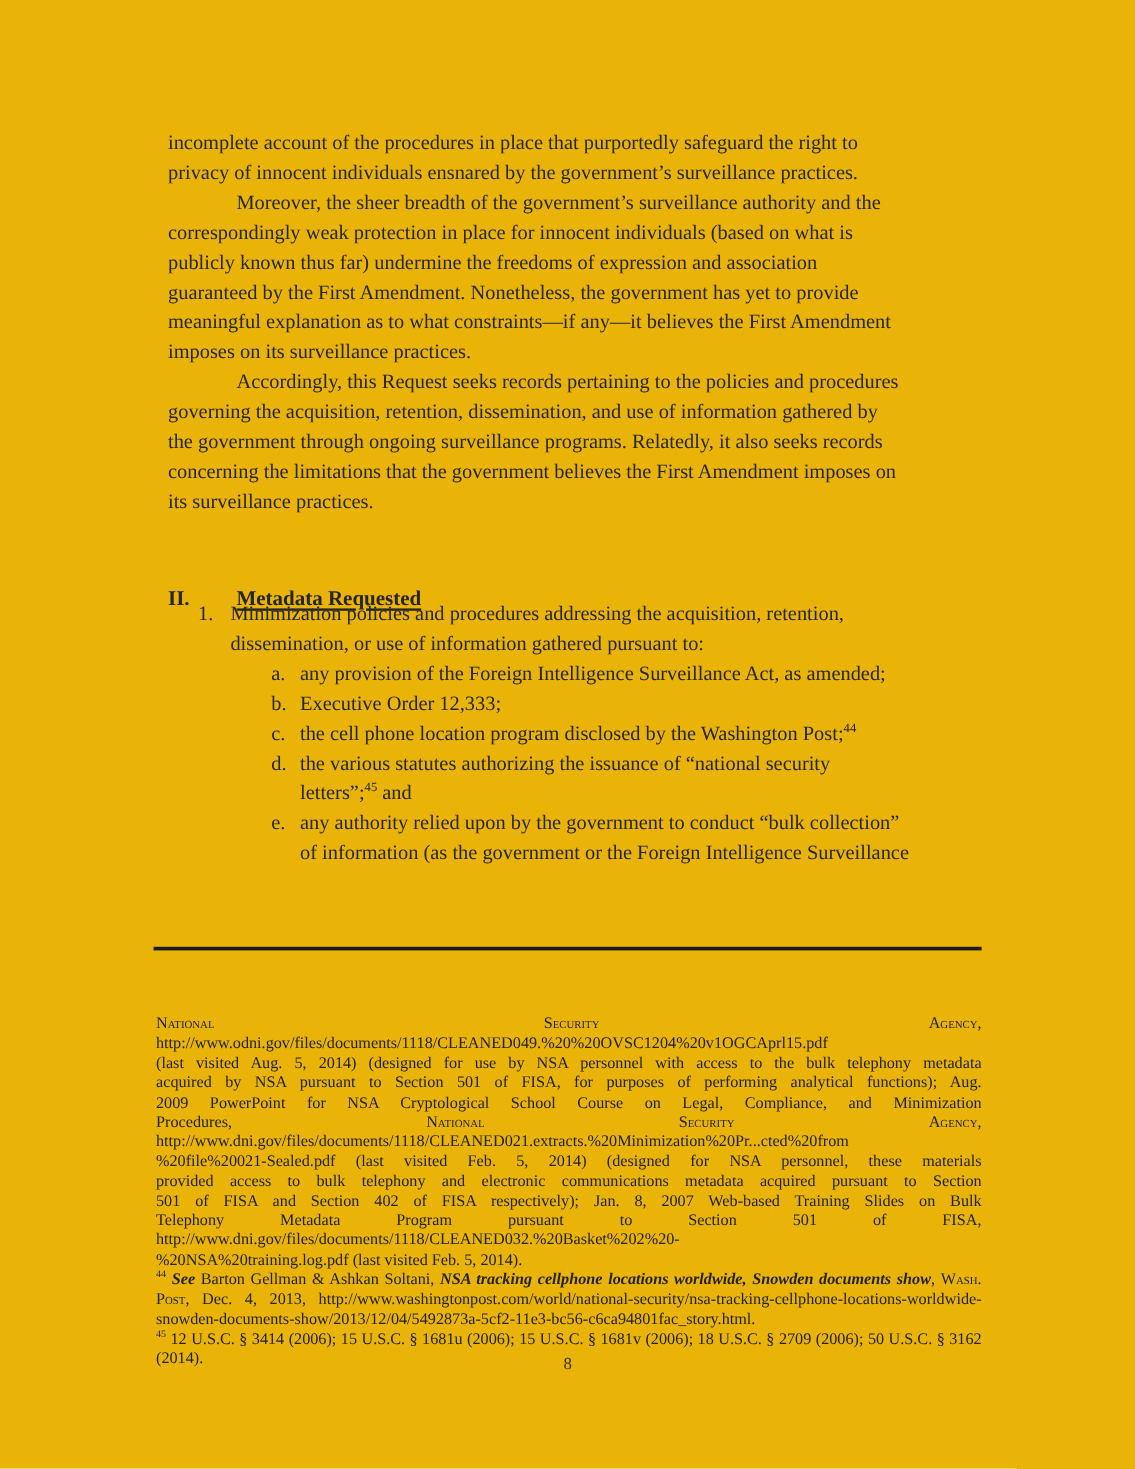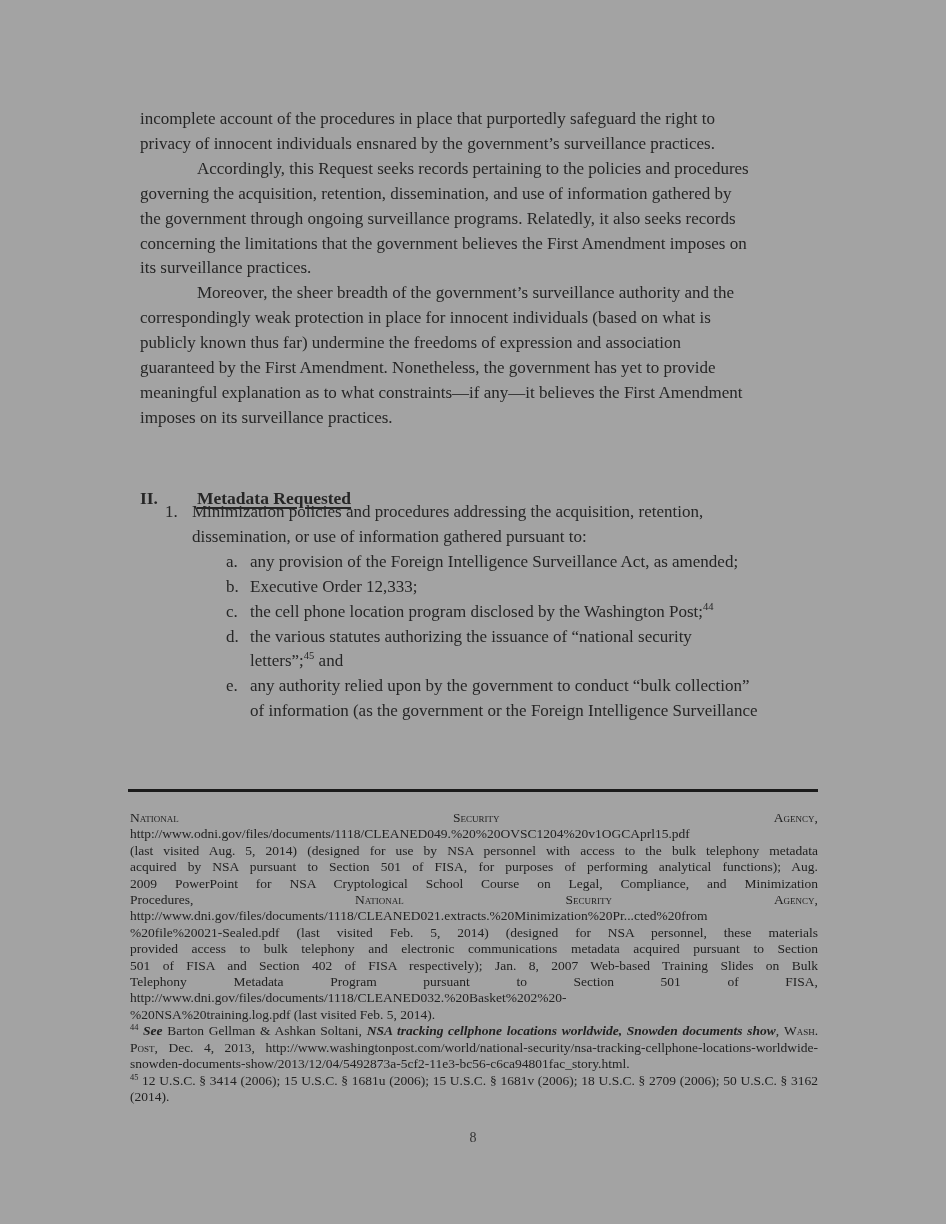--- a/index.html
+++ b/index.html
@@ -1,20 +1,20 @@
 <!DOCTYPE html>
 <html><head>
 <meta charset="utf-8">
 <style>
   html, body { margin: 0; padding: 0; background: #ffffff; }
   .page {
     position: relative;
     width: 946px;
     height: 1224px;
-    background: #a3a3a3;
+    background: #eab308;
     font-family: "Liberation Serif", "DejaVu Serif", serif;
     color: #262626;
     overflow: hidden;
   }
   
   .body-text {
     position: absolute;
     left: 140px; top: 107px; width: 676px;
     font-size: 17px; line-height: 24.9px;
   }
@@ -52,21 +52,21 @@
   
   .footnote-rule {
     position: absolute;
     left: 128px; top: 789px; width: 690px; height: 3px;
     background: #1b1b1b;
   }
 
   
   .footnotes {
     position: absolute;
-    left: 130px; top: 810px; width: 688px;
+    left: 130px; top: 845px; width: 688px;
     font-size: 13.5px; line-height: 16.4px;
     color: #222222;
     overflow-wrap: break-word;
   }
   .fn-line { min-height: 16.4px; }
   .fn-line.spread { display: flex; justify-content: space-between; }
   .fn-line.just { text-align: justify; text-align-last: justify; }
   .fn-para { margin: 0; text-align: justify; }
   .sc { font-variant: small-caps; }
   .it { font-style: italic; font-weight: bold; }
@@ -81,31 +81,31 @@
   }
 </style>
 </head>
 <body>
 
 <div class="page">
 
   <div class="body-text">
     <p>incomplete account of the procedures in place that purportedly safeguard the right to
 privacy of innocent individuals ensnared by the government’s surveillance practices.</p>
-    <p class="indent">Accordingly, this Request seeks records pertaining to the policies and procedures
-governing the acquisition, retention, dissemination, and use of information gathered by
-the government through ongoing surveillance programs. Relatedly, it also seeks records
-concerning the limitations that the government believes the First Amendment imposes on
-its surveillance practices.</p>
     <p class="indent">Moreover, the sheer breadth of the government’s surveillance authority and the
 correspondingly weak protection in place for innocent individuals (based on what is
 publicly known thus far) undermine the freedoms of expression and association
 guaranteed by the First Amendment. Nonetheless, the government has yet to provide
 meaningful explanation as to what constraints—if any—it believes the First Amendment
 imposes on its surveillance practices.</p>
+    <p class="indent">Accordingly, this Request seeks records pertaining to the policies and procedures
+governing the acquisition, retention, dissemination, and use of information gathered by
+the government through ongoing surveillance programs. Relatedly, it also seeks records
+concerning the limitations that the government believes the First Amendment imposes on
+its surveillance practices.</p>
   </div>
 
   <div class="heading">
     <span class="numeral">II.</span><span class="title">Metadata Requested</span>
   </div>
 
   <div class="request-list">
     <div class="item">
       <span class="marker">1.</span>
       <div class="content">Minimization policies and procedures addressing the acquisition, retention,

